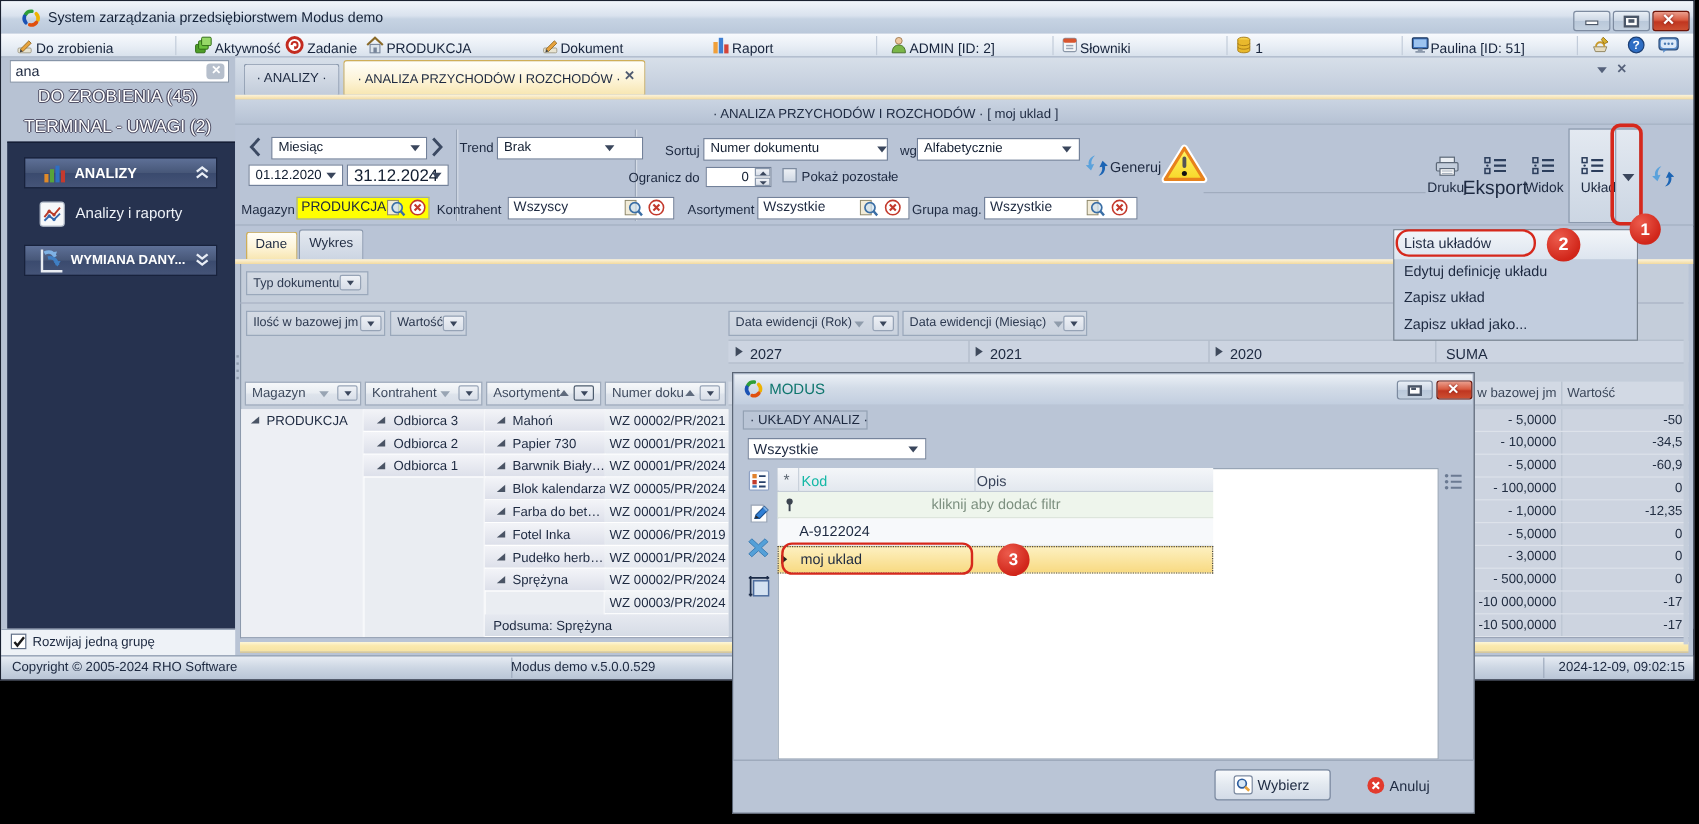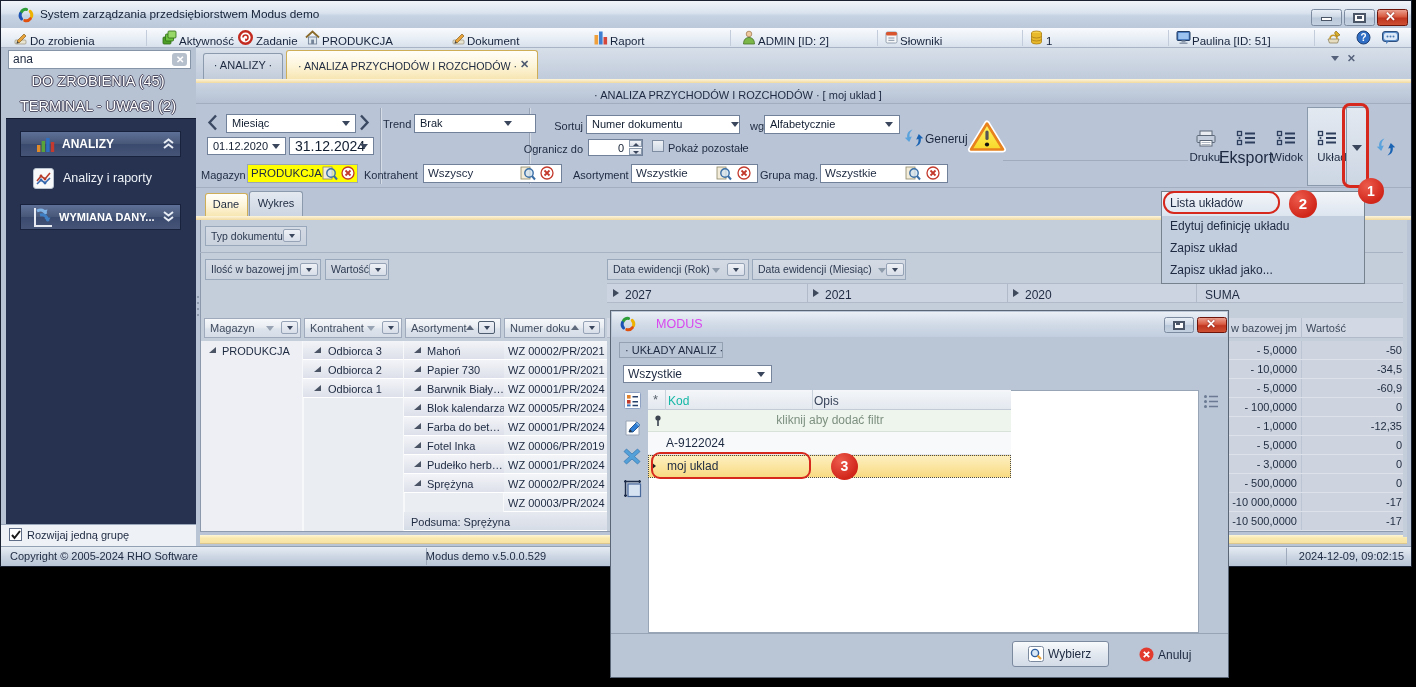--- a/index.html
+++ b/index.html
@@ -522,21 +522,21 @@
 <div class="ab" style="left:610px;top:310px;width:619px;height:368px;background:#bac5d6;border:1px solid #5a6575;z-index:20"></div>
 <div class="ab" style="left:612px;top:312px;width:615px;height:25px;background:linear-gradient(#ebf0f6,#d3dce8 45%,#c2cedf);z-index:21"></div>
 <svg style="left:620px;top:316px;z-index:22" width="16" height="16" viewBox="0 0 16 16">
  <g fill="none" stroke-linecap="round" stroke-width="3">
   <path d="M3.2 5.2 A5.4 5.4 0 0 1 8.6 2.4" stroke="#2e9e38"></path>
   <path d="M12.2 4.4 A5.4 5.4 0 0 1 13.6 9.6" stroke="#eeb200"></path>
   <path d="M12.4 11.6 A5.4 5.4 0 0 1 6.8 13.6" stroke="#e0500e"></path>
   <path d="M3.6 12 A5.4 5.4 0 0 1 2.4 6.6" stroke="#1b52b4"></path>
  </g>
 </svg>
-<div class="tx" style="left:656px;top:318px;font-size:12.5px;z-index:22;color:#d946ef">MODUS</div>
+<div class="tx" style="left:641px;top:318px;font-size:12.5px;z-index:22;color:#0f766e">MODUS</div>
 <div class="wbtn" style="left:1164px;top:317px;width:30px;height:16px;z-index:22"></div>
 <div class="ab" style="left:1173px;top:321px;width:12px;height:9px;background:#fdfdfd;border:2px solid #4a5668;z-index:23"></div>
 <div class="ab" style="left:1176px;top:323px;width:4px;height:2px;background:#4a5668;z-index:24"></div>
 <div class="wbtn" style="left:1197px;top:317px;width:30px;height:16px;background:linear-gradient(#eb9f8e,#d85a40 45%,#c03620 55%,#cd4f32);border-color:#6e1408;z-index:22"></div>
 <div class="tx" style="left:1206px;top:318px;color:#fff;font-weight:bold;font-size:12px;z-index:23;text-shadow:0 0 2px #711">✕</div>
 
 <div class="ab" style="left:619px;top:342px;width:104px;height:16px;border:1px solid #93a1b3;z-index:21"></div>
 <div class="tx" style="left:625px;top:344px;font-size:11px;z-index:22">· UKŁADY ANALIZ ·</div>
 
 <div class="ab" style="left:623px;top:365px;width:149px;height:18px;background:#fff;border:1px solid #76849c;z-index:21"></div>

